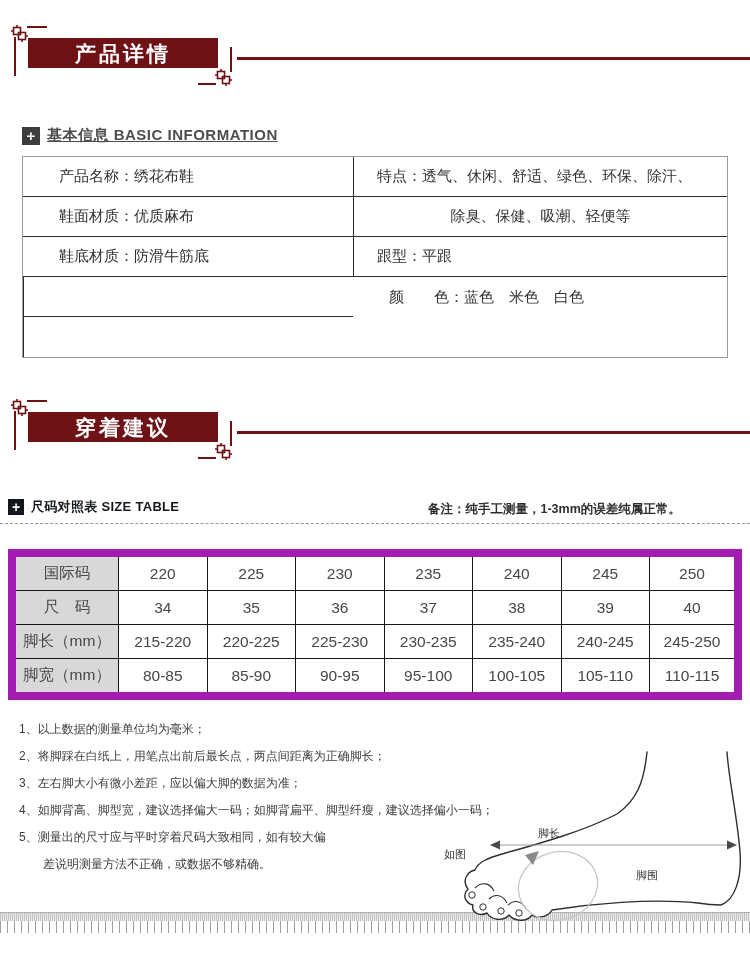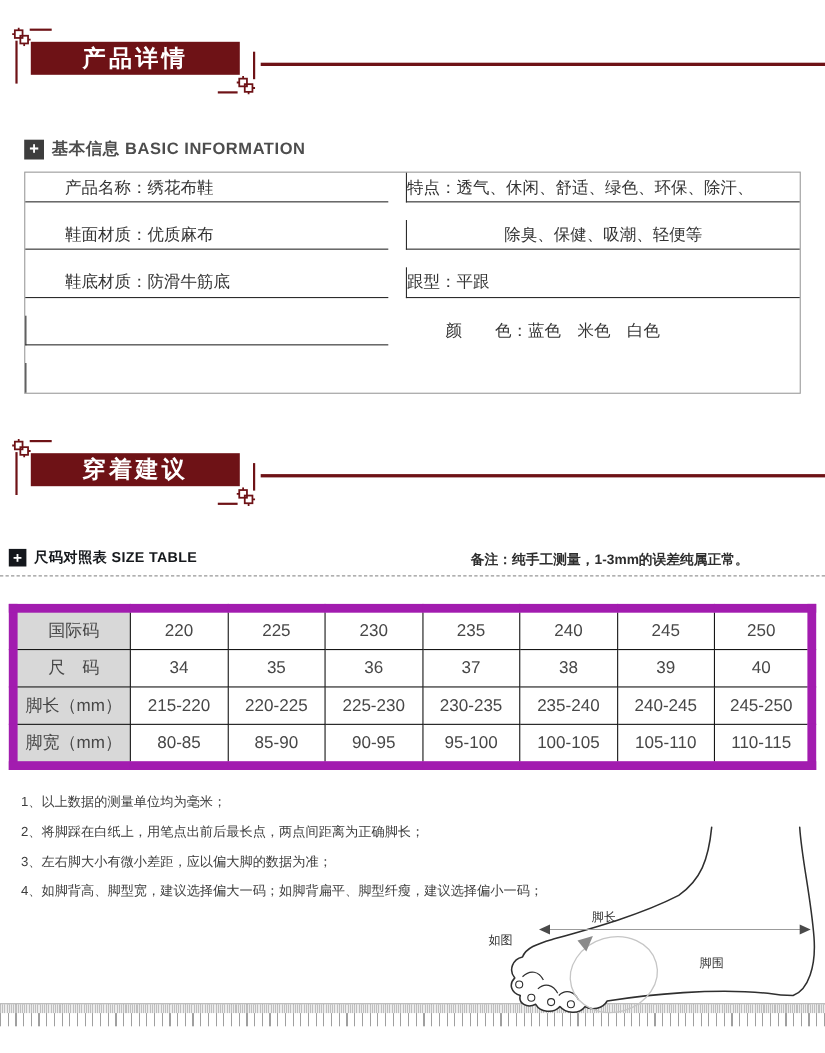--- a/index.html
+++ b/index.html
@@ -22,36 +22,36 @@
   .banner-group .ln.leftv{left:14px;top:-1px;width:2px;height:39px;}
   .banner-group .ln.rightv{left:230px;top:9px;width:2px;height:25px;}
   .banner-group .ln.bottom{left:198px;top:45px;width:18px;height:2px;}
   .banner-group .ln.rule{left:237px;top:19px;width:513px;height:3px;}
   
   .heading{position:absolute;display:flex;align-items:center;gap:7px;}
   .plus-box{display:inline-flex;align-items:center;justify-content:center;
     color:#fff;font-weight:bold;}
   .h1-box{left:22px;top:126px;}
   .h1-box .plus-box{width:18px;height:18px;background:#3d3d3d;font-size:15px;}
-  .h1-box .h-text{font-size:15px;font-weight:600;color:#4d4d4d;letter-spacing:.5px;}
+  .h1-box .h-text{font-size:15px;font-weight:600;color:#4d4d4d;letter-spacing:.5px;text-decoration:underline;}
   .h2-box{left:8px;top:498px;}
   .h2-box .plus-box{width:16px;height:16px;background:#14171c;font-size:14px;}
   .h2-box .h-text{font-size:13px;font-weight:700;color:#15181c;letter-spacing:.3px;}
   .remark{position:absolute;left:428px;top:501px;font-size:12.5px;font-weight:600;color:#2e2e2e;}
   .dashed-sep{position:absolute;left:0;top:523px;width:750px;border-top:1px dashed #979797;}
   
   .info-table{
     position:absolute;left:22px;top:156px;width:706px;height:202px;box-sizing:border-box;
     display:grid;grid-template-columns:330px 1fr;grid-template-rows:repeat(5,1fr);
-    border:1px solid #9b9b9b;font-size:15px;color:#333;gap:16px;
+    border:1px solid #9b9b9b;font-size:15px;color:#333;
   }
   .it-cell{display:flex;align-items:center;border-bottom:1px solid #2c2c2c;}
   .it-cell.last{border-bottom:none;}
   .it-left{padding-left:36px;}
-  .it-right{border-left:1px solid #2c2c2c;}
+  .it-right{border-left:1px solid #2c2c2c;padding-left:23px;}
   .it-right.center{justify-content:center;padding-left:0;font-family:Liberation Serif, serif;}
   
   .size-table{
     position:absolute;left:8px;top:549px;width:734px;
     border-collapse:collapse;table-layout:fixed;
     font-size:15.5px;color:#474747;text-align:center;
     border:8px solid #a21caf;
   }
   .size-table td{border:1px solid #161616;height:33px;padding:0;}
   .size-table td.lbl{background:#d8d8d8;width:102px;}
@@ -192,20 +192,21 @@
     <td>110-115</td>
   </tr>
   </tbody>
 </table>
 
 <div class="notes">
   <div class="note-item">1、以上数据的测量单位均为毫米；</div>
   <div class="note-item">2、将脚踩在白纸上，用笔点出前后最长点，两点间距离为正确脚长；</div>
   <div class="note-item">3、左右脚大小有微小差距，应以偏大脚的数据为准；</div>
   <div class="note-item">4、如脚背高、脚型宽，建议选择偏大一码；如脚背扁平、脚型纤瘦，建议选择偏小一码；</div>
+  <div class="note-item wrap">5、测量出的尺寸应与平时穿着尺码大致相同，如有较大偏差说明测量方法不正确，或数据不够精确。</div>
 </div>
 
 <div class="diagram">
   <svg viewBox="0 0 330 209" width="330" height="209">
 
     <path d="M227,4 C224,34 217,52 197,66 C162,84 118,96 82,106
              C68,110 58,114 55,122
              C46,124 42,134 48,141 C42,147 45,155 53,157
              C51,164 59,169 67,165 C71,172 83,174 89,167
              C94,173 106,175 112,167 C118,171 128,169 132,162

